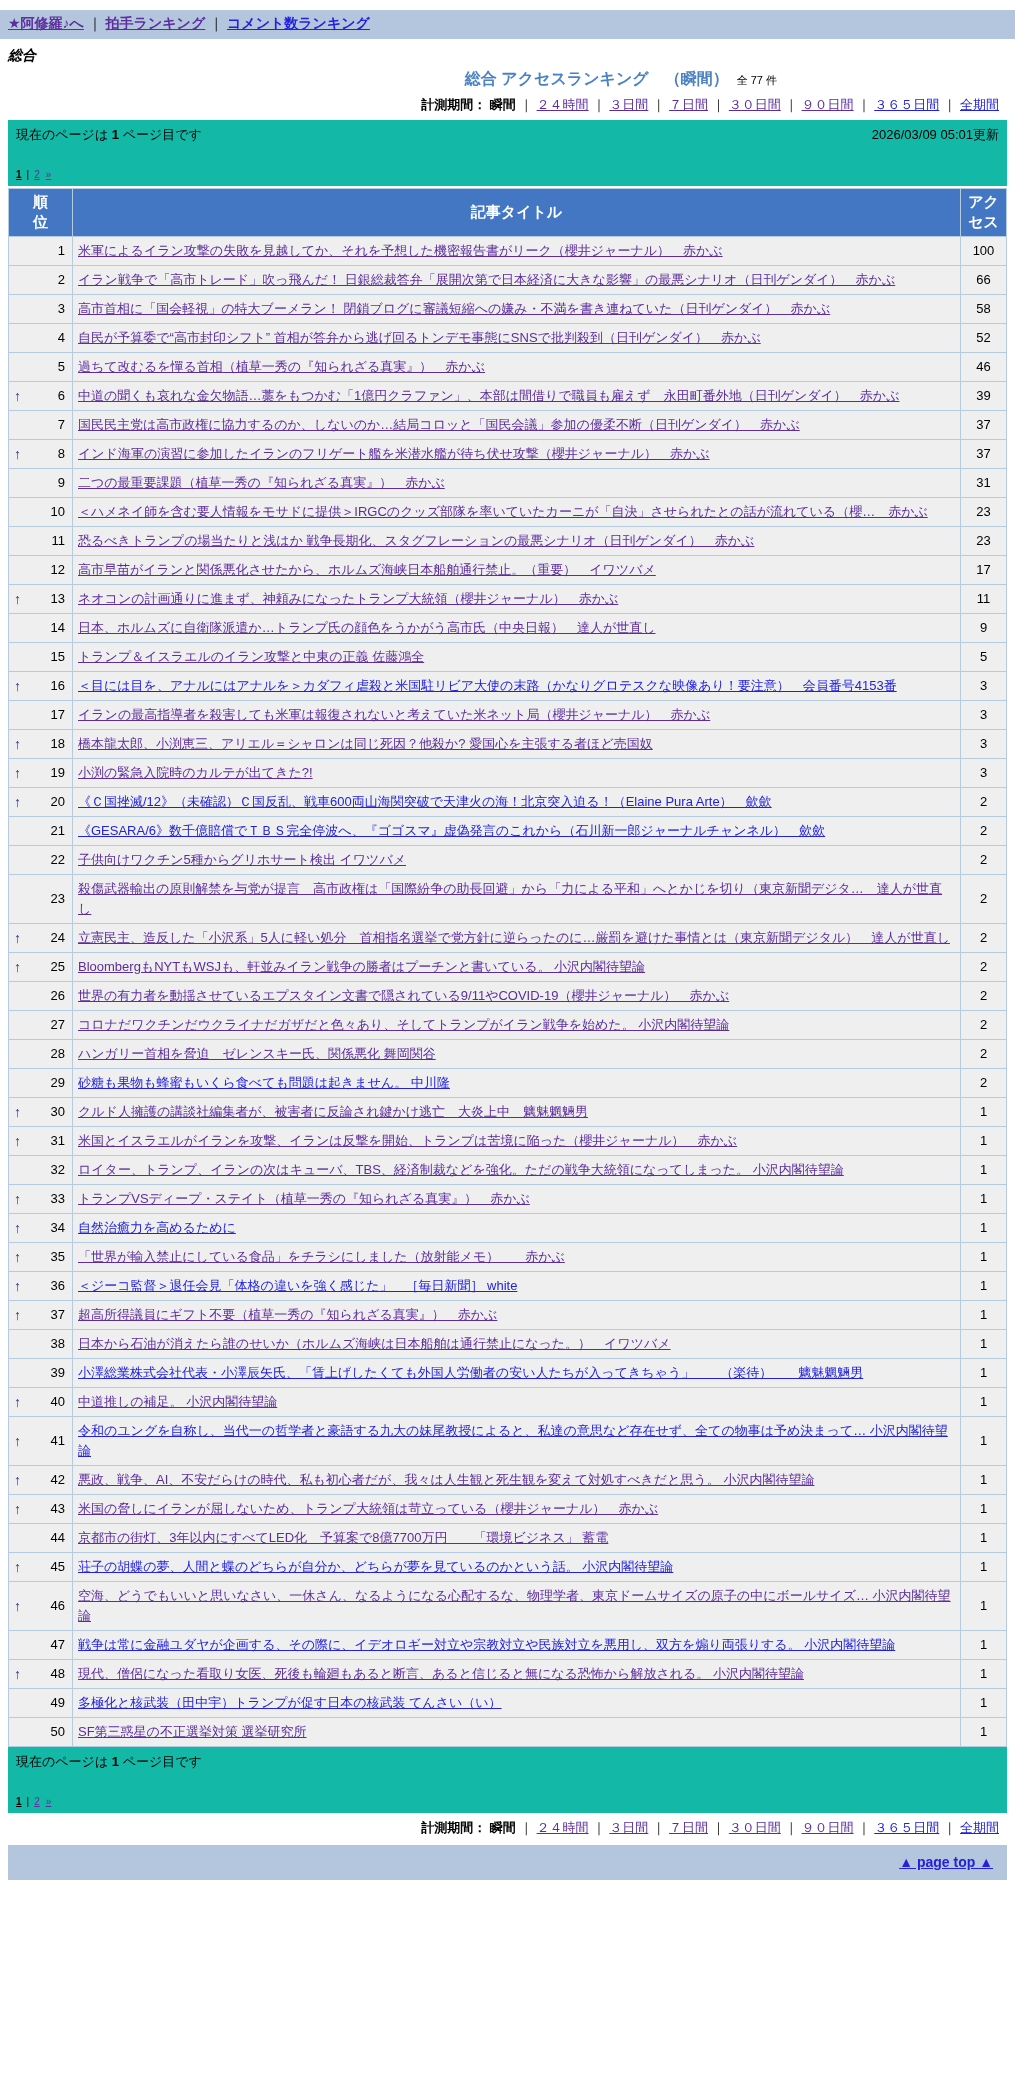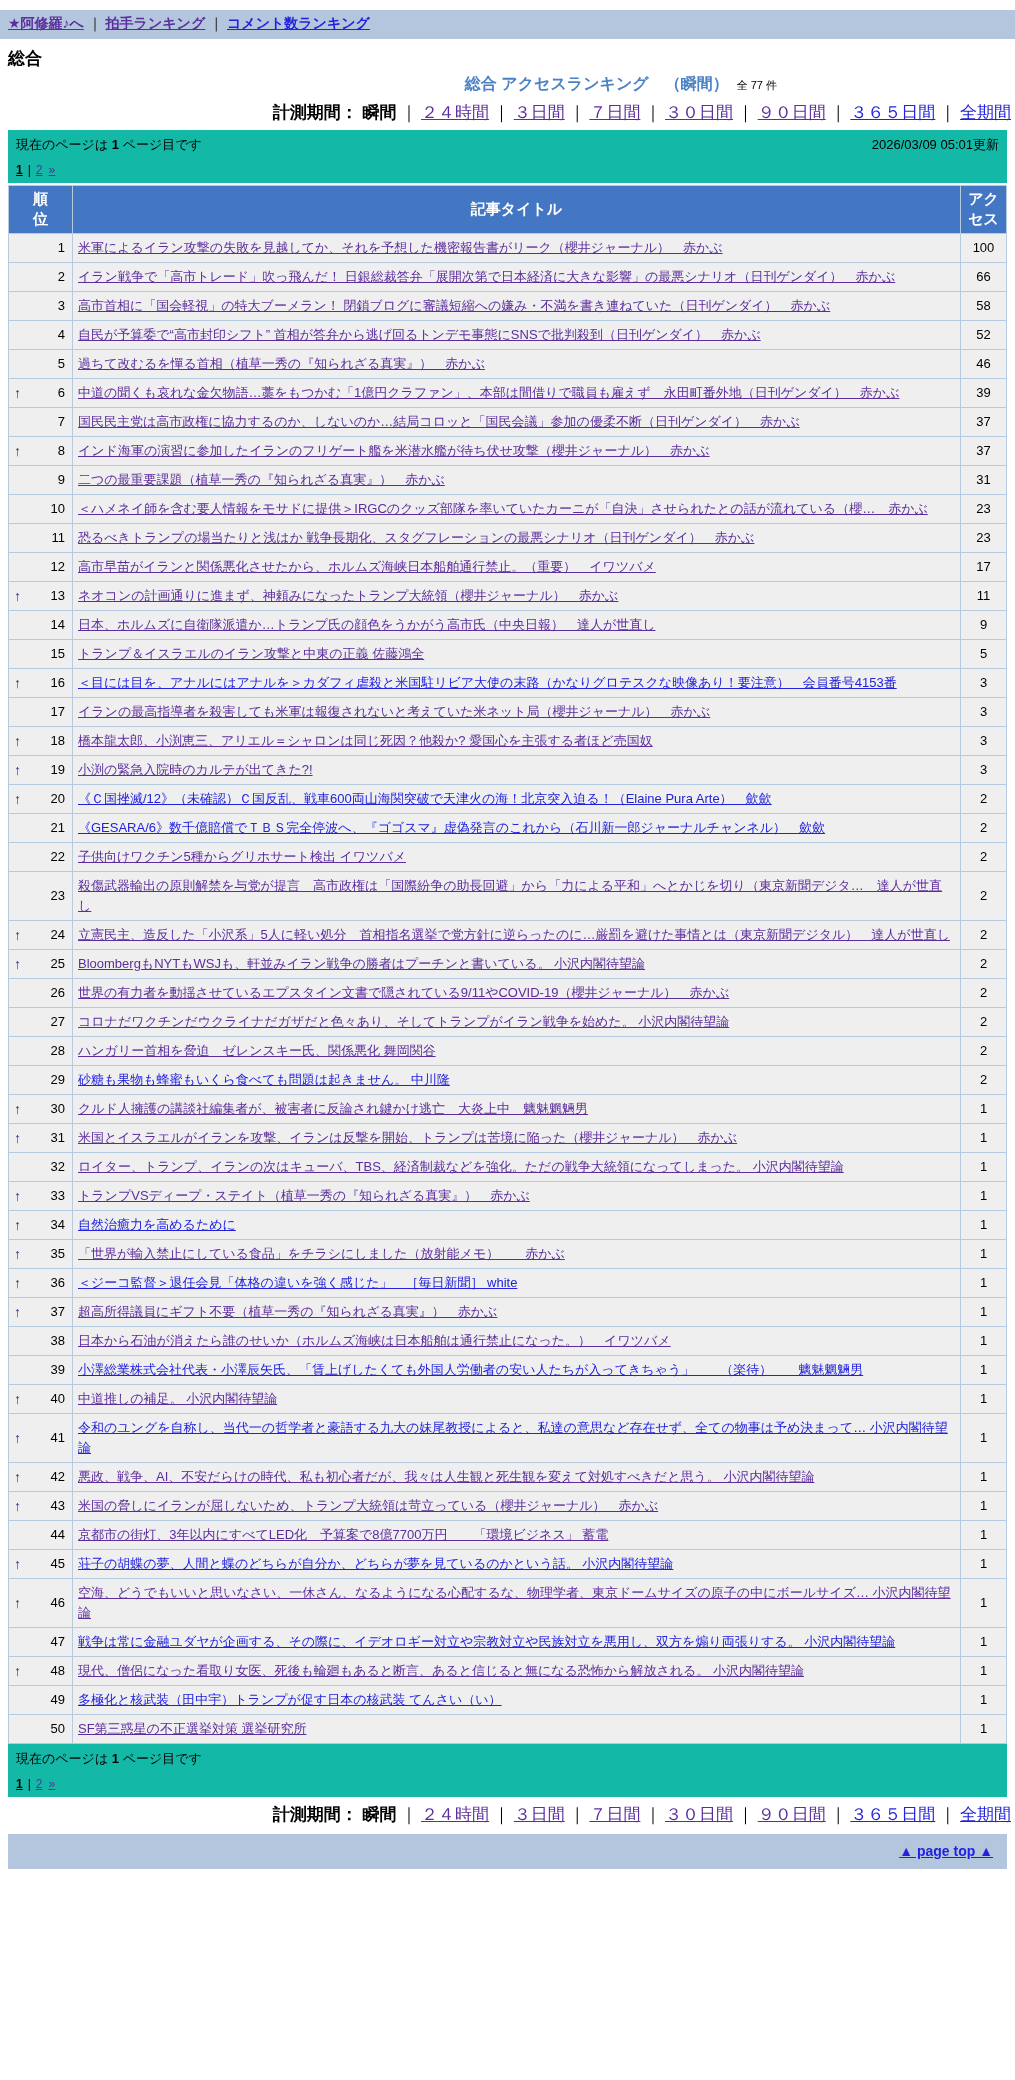--- a/index.html
+++ b/index.html
@@ -7,35 +7,35 @@
   body { width:1015px; font-family:"Liberation Sans","DejaVu Sans",sans-serif; color:#000; }
   a { text-decoration:underline; cursor:pointer; }
   .visited { color:#5c2d9c; }
   .unvisited { color:#2222dd; }
 
   .topbar { margin-top:10px; background:#b3c6de; padding:5px 8px 6px; font-size:14px; font-weight:bold; }
   .topbar a { color:#5c2d9c; }
   .topbar a.blue { color:#2222dd; }
   .topbar .sep { color:#000; font-weight:normal; padding:0 4px; }
 
-  .cat-label { margin:8px 8px 0; font-size:17px; font-weight:bold; }
+  .cat-label { margin:8px 8px 0; font-size:14px; font-weight:bold;font-style:italic; }
 
   .title-line { text-align:right; padding-right:238px; margin-top:4px;margin-left:40px; }
   .title-main { font-size:16px; font-weight:bold; color:#4b82c4; }
   .title-count { font-size:11px; color:#000; margin-left:8px; }
 
-  .period-line { text-align:right; padding-right:4px; margin:6px 0 6px; font-size:17px; }
+  .period-line { text-align:right; padding-right:16px; margin:6px 0 6px; font-size:13px; }
   .period-line .plabel { font-weight:bold; }
   .period-line .pcurrent { font-weight:bold; }
   .period-line .sep { padding:0 4px; }
 
   .infobox { margin:0 8px; background:#14b8a6; padding:6px 8px 6px; font-size:13px; }
   .infobox .line1 { display:flex; justify-content:space-between; align-items:baseline; }
   .infobox b { font-weight:bold; }
-  .pagination { margin-top:9px; font-size:12px; }
+  .pagination { margin-top:25px; font-size:10px; }
   .pagination .cur { font-weight:bold; color:#000; text-decoration:underline; }
   .pagination .sep { padding:0 5px; }
   .pagination a { color:#5c2d9c; }
   .pagination .next { margin-left:6px; color:#5c2d9c; }
 
   table.rank { width:999px; margin:2px 8px 0; border-collapse:collapse; font-size:13px; table-layout:fixed; }
   table.rank th { background:#4377c4; color:#fff; font-size:15px; font-weight:bold; border:1px solid #b5cce0; padding:3px 2px; height:46px; vertical-align:middle; }
   th .wrap-narrow { display:inline-block; width:1.25em; word-break:break-all; line-height:1.35; text-align:center; }
   th .wrap-access { display:inline-block; width:2.3em; word-break:break-all; line-height:1.35; text-align:center; }
   table.rank td { background:#efefef; border:1px solid #b5cce0; padding:4px 5px; line-height:20px; vertical-align:middle; }

